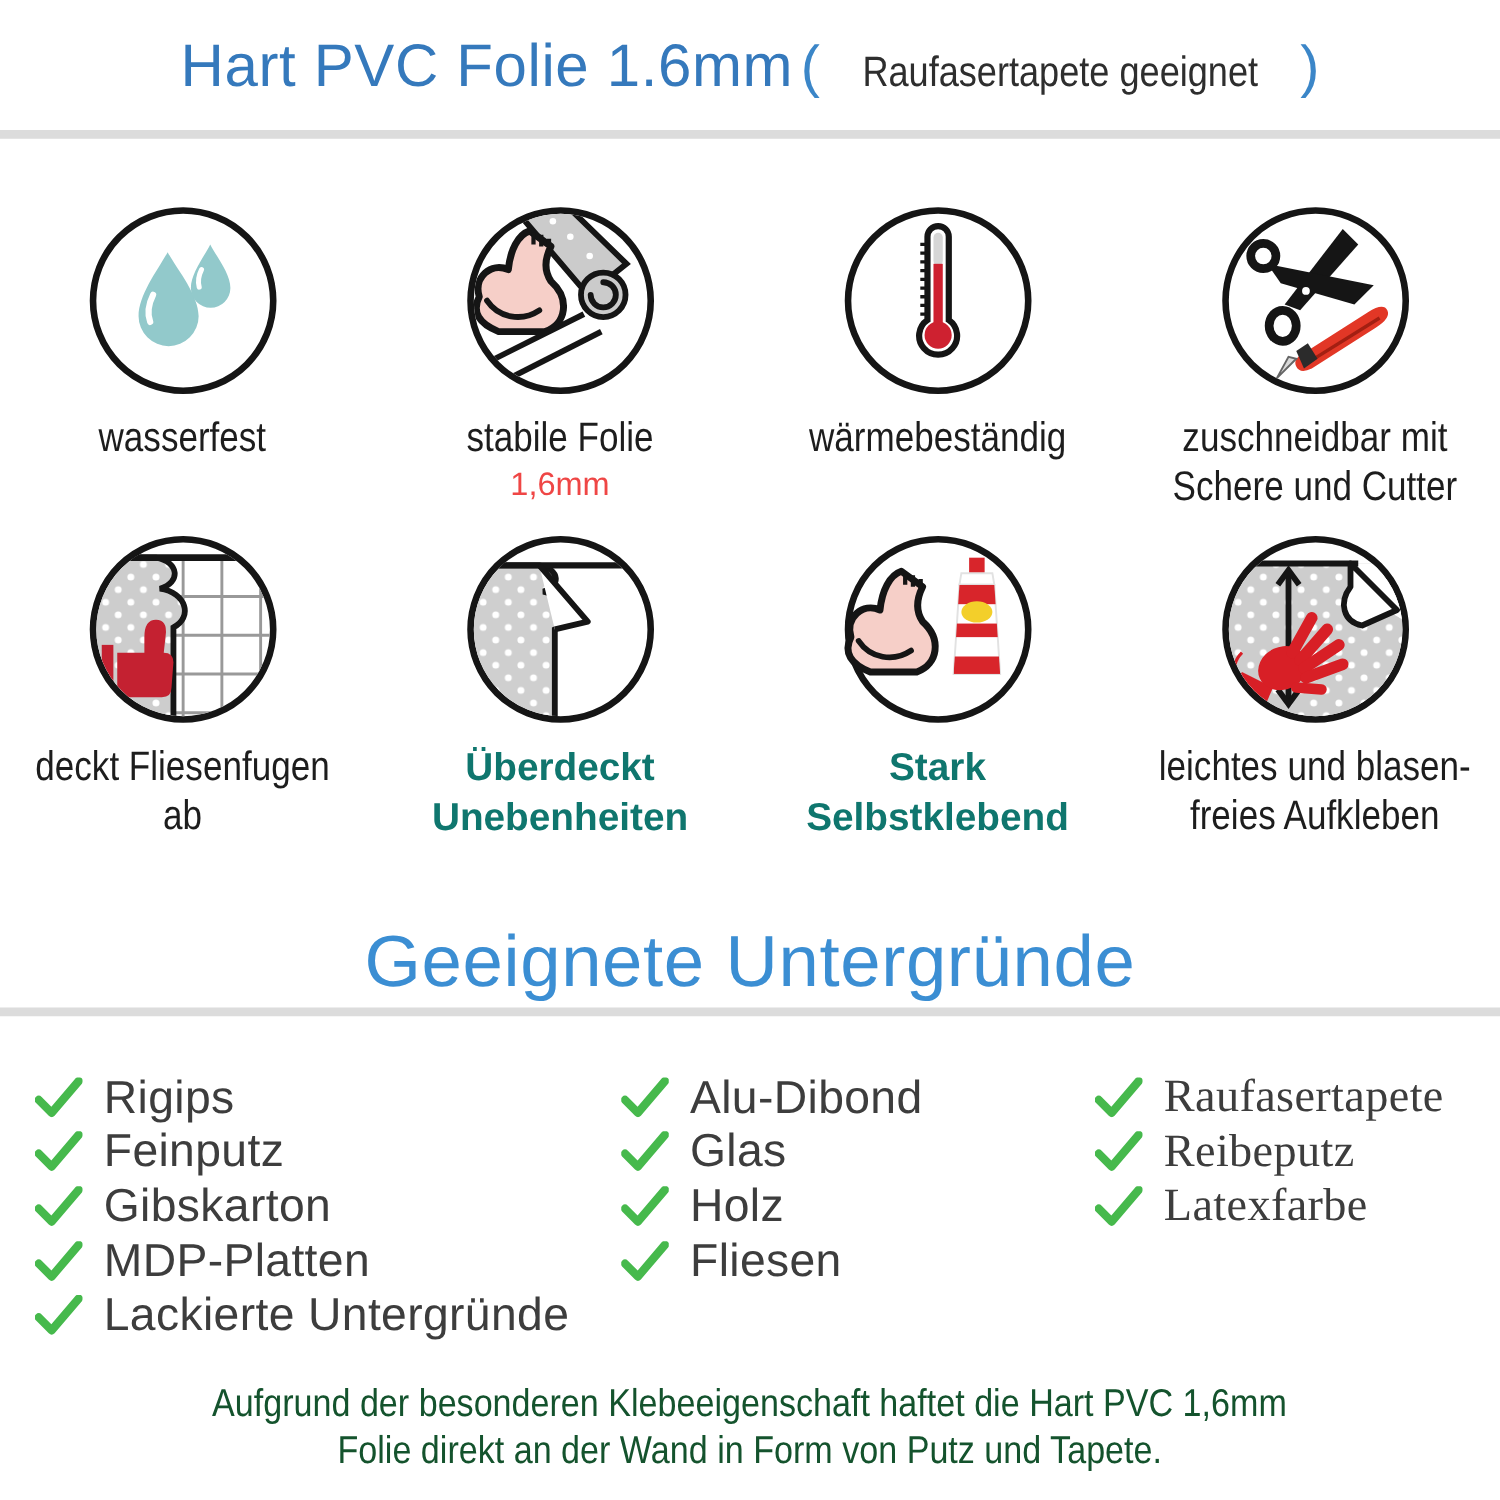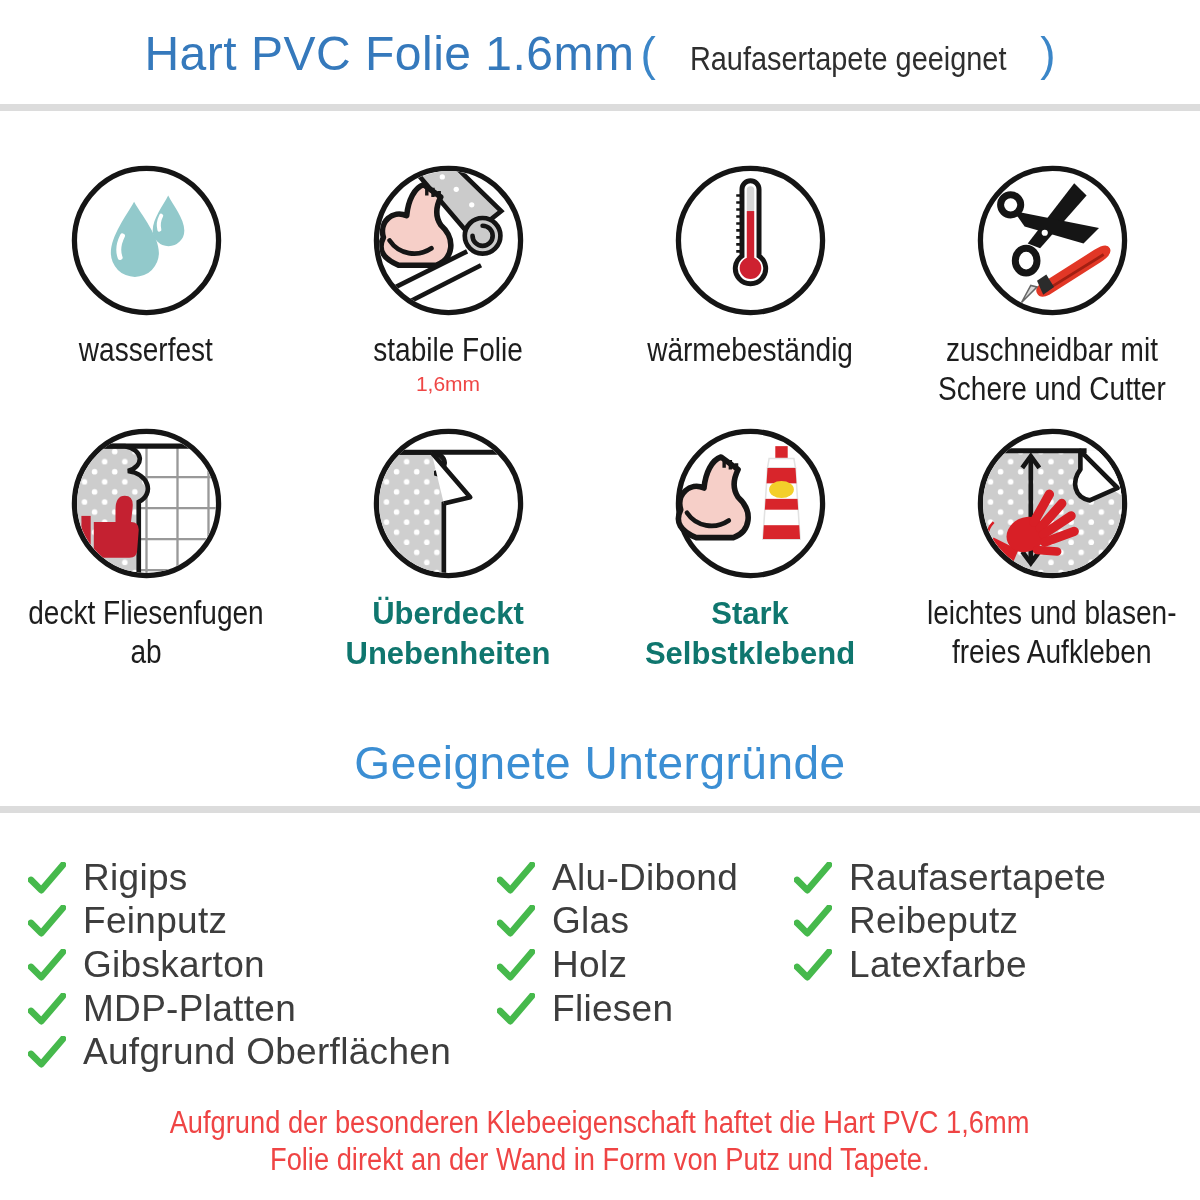--- a/index.html
+++ b/index.html
@@ -13,35 +13,35 @@
   .hdr .ptext{font-size:34px;color:#2e2e2e;}
   .cond{display:inline-block;transform:scaleX(.85);transform-origin:center;text-align:center;}
   .divider{position:absolute;left:0;width:1200px;height:7px;background:#dcdcdc;}
   #bar1{top:104px;} #bar2{top:806px;}
   
   .frow{position:absolute;left:-5px;width:1210px;display:grid;grid-template-columns:repeat(4,302px);}
   #frow1{top:163px;} #frow2{top:426px;}
   .fcell{display:flex;flex-direction:column;align-items:center;}
   .circle{width:155px;height:155px;}
   .flabel{margin-top:13px;font-size:33px;color:#1d1d1d;line-height:1.17;white-space:pre-line;}
-  .fsub{margin-top:2px;font-size:21px;color:#ef4645;}
+  .fsub{margin-top:2px;font-size:26px;color:#ef4645;}
   .boldlabel{margin-top:13px;font-size:31px;color:#0f766e;font-weight:700;line-height:1.3;
              white-space:pre-line;text-align:center;}
   
   .heading{position:absolute;top:736px;left:0;width:1200px;text-align:center;
-           font-size:46px;color:#3b8ed3;font-weight:500;letter-spacing:.5px;}
+           font-size:58px;color:#3b8ed3;font-weight:500;letter-spacing:.5px;}
   
   .col{position:absolute;top:856px;list-style:none;margin:0;padding:0;}
-  #col1{left:28px;text-align:right;} #col2{left:497px;} #col3{left:794px;}
+  #col1{left:28px;text-align:right;} #col2{left:497px;} #col3{left:876px;font-family:Liberation Serif, serif;}
   .citem{height:43.6px;display:flex;align-items:center;gap:17px;}
   .cicon{width:38px;height:32px;flex:0 0 38px;}
   .ctext{font-size:37px;color:#3d3d3d;font-weight:500;letter-spacing:.3px;white-space:nowrap;}
   
   .footer{position:absolute;top:1104px;left:0;width:1200px;text-align:center;
-          font-size:31px;line-height:37px;color:#ef4444;}
+          font-size:31px;line-height:37px;color:#14532d;}
 </style>
 </head>
 <body>
 
 <div class="page">
 
   <div class="hdr">
     <span class="main">Hart PVC Folie 1.6mm</span>
     <span class="paren">(</span>
     <span class="ptext cond">Raufasertapete geeignet</span>
@@ -256,21 +256,21 @@
     <li class="citem">
       <svg class="cicon" viewBox="0 0 40 34">
           <path d="M3 19 L14 30 L37 3" stroke="#46b94c" stroke-width="7" fill="none" stroke-linecap="round" stroke-linejoin="round"></path>
         </svg>
       <span class="ctext">MDP-Platten</span>
       </li>
     <li class="citem">
       <svg class="cicon" viewBox="0 0 40 34">
           <path d="M3 19 L14 30 L37 3" stroke="#46b94c" stroke-width="7" fill="none" stroke-linecap="round" stroke-linejoin="round"></path>
         </svg>
-      <span class="ctext">Aufgrund Oberflächen</span>
+      <span class="ctext">Lackierte Untergründe</span>
       </li>
   </ul>
 
   <ul class="col" id="col2">
     <li class="citem">
       <svg class="cicon" viewBox="0 0 40 34">
           <path d="M3 19 L14 30 L37 3" stroke="#46b94c" stroke-width="7" fill="none" stroke-linecap="round" stroke-linejoin="round"></path>
         </svg>
       <span class="ctext">Alu-Dibond</span>
       </li>

